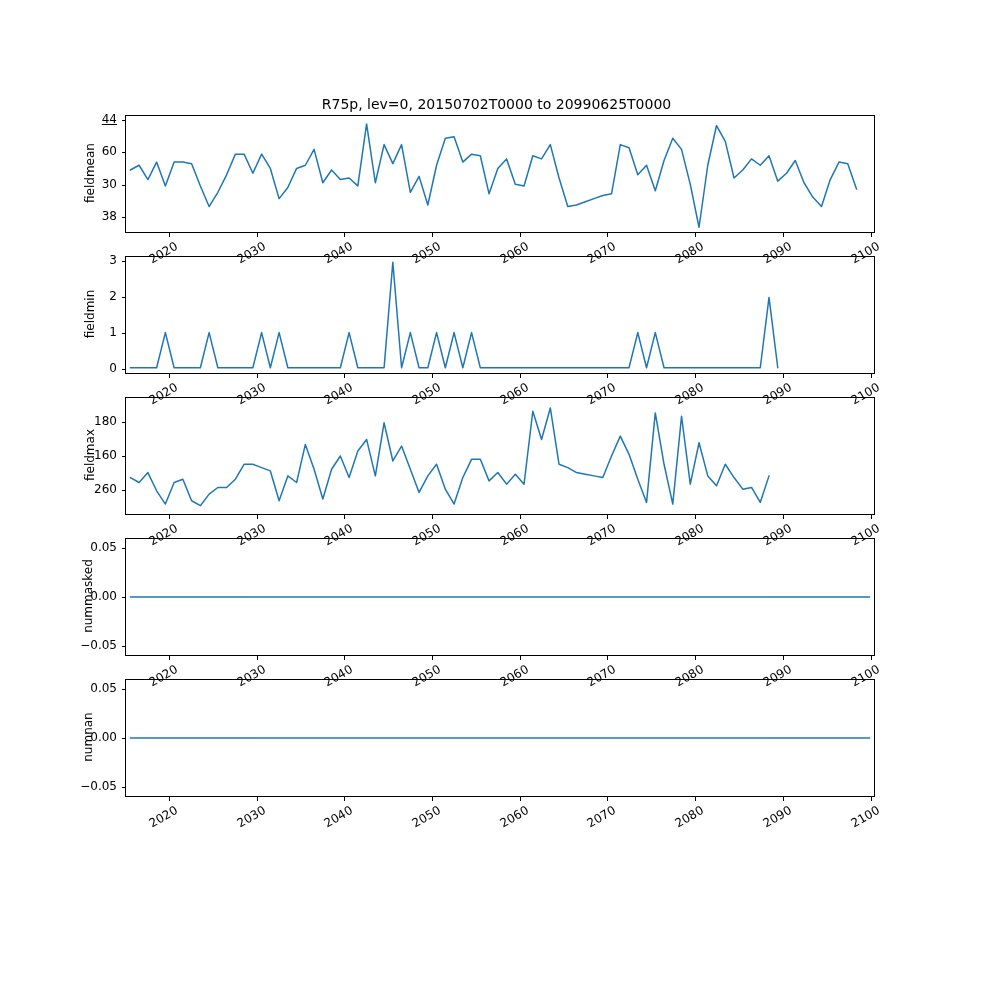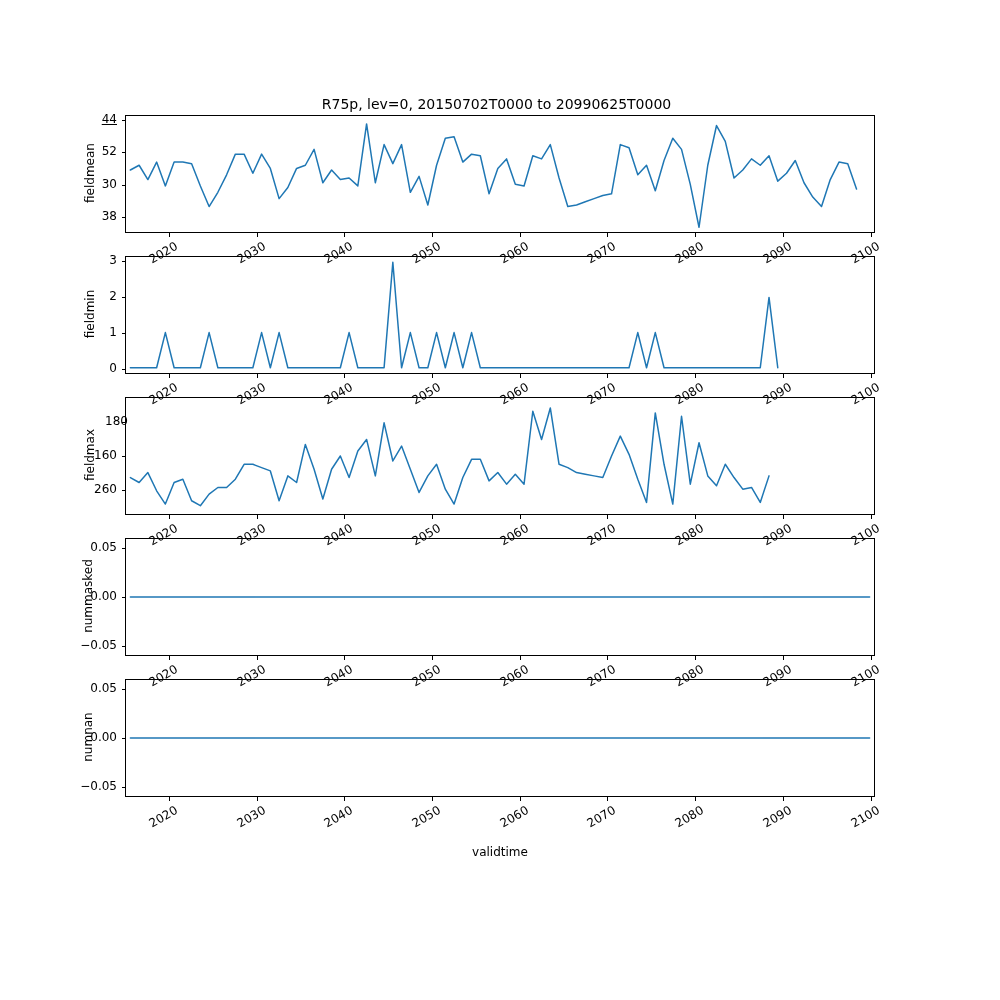--- a/index.html
+++ b/index.html
@@ -120,28 +120,27 @@
   </div>
   <div class="ylabel" style="left:18px; top:589px; width:140px;">nummasked</div>
 
   <div class="panel" style="left:125px; top:679px; width:750px; height:118px;">
     <svg viewBox="0 0 1000 1000" preserveAspectRatio="none">
       <polyline class="series-line" points="5.85,500.00 994.15,500.00"></polyline>
     </svg>
   </div>
   <div class="ylabel" style="left:18px; top:730px; width:140px;">numnan</div>
 
-  <div class="xlabel" style="top:845px;">validtime</div>
 
   <div id="decor">
       <div class="ytick" style="left: 57px; top: 208.836px; width: 60px;">38</div>
       <div class="tickmark" style="left: 121.5px; top: 216.836px; width: 3.5px; height: 1px;"></div>
       <div class="ytick" style="left: 57px; top: 176.507px; width: 60px;">30</div>
       <div class="tickmark" style="left: 121.5px; top: 184.507px; width: 3.5px; height: 1px;"></div>
-      <div class="ytick" style="left: 57px; top: 144.178px; width: 60px;">52</div>
+      <div class="ytick" style="left: 57px; top: 144.178px; width: 60px;">60</div>
       <div class="tickmark" style="left: 121.5px; top: 152.178px; width: 3.5px; height: 1px;"></div>
       <div class="ytick" style="left: 57px; top: 111.849px; width: 60px; text-decoration: underline;">44</div>
       <div class="tickmark" style="left: 121.5px; top: 119.849px; width: 3.5px; height: 1px;"></div>
       <div class="tickmark" style="left: 168.86px; top: 233px; width: 1px; height: 3.5px;"></div>
       <div class="xtick-rot" style="left: 116.86px; top: 239px; width: 56px;">2020</div>
       <div class="tickmark" style="left: 256.579px; top: 233px; width: 1px; height: 3.5px;"></div>
       <div class="xtick-rot" style="left: 204.579px; top: 239px; width: 56px;">2030</div>
       <div class="tickmark" style="left: 344.298px; top: 233px; width: 1px; height: 3.5px;"></div>
       <div class="xtick-rot" style="left: 292.298px; top: 239px; width: 56px;">2040</div>
       <div class="tickmark" style="left: 432.018px; top: 233px; width: 1px; height: 3.5px;"></div>
@@ -179,21 +178,21 @@
       <div class="tickmark" style="left: 695.175px; top: 374px; width: 1px; height: 3.5px;"></div>
       <div class="xtick-rot" style="left: 643.175px; top: 380px; width: 56px;">2080</div>
       <div class="tickmark" style="left: 782.895px; top: 374px; width: 1px; height: 3.5px;"></div>
       <div class="xtick-rot" style="left: 730.895px; top: 380px; width: 56px;">2090</div>
       <div class="tickmark" style="left: 870.614px; top: 374px; width: 1px; height: 3.5px;"></div>
       <div class="xtick-rot" style="left: 818.614px; top: 380px; width: 56px;">2100</div>
       <div class="ytick" style="left: 57px; top: 481.714px; width: 60px;">260</div>
       <div class="tickmark" style="left: 121.5px; top: 489.714px; width: 3.5px; height: 1px;"></div>
       <div class="ytick" style="left: 57px; top: 448px; width: 60px;">160</div>
       <div class="tickmark" style="left: 121.5px; top: 456px; width: 3.5px; height: 1px;"></div>
-      <div class="ytick" style="left: 68px; top: 414.286px; width: 60px;">180</div>
+      <div class="ytick" style="left: 57px; top: 414.286px; width: 60px;">180</div>
       <div class="tickmark" style="left: 121.5px; top: 422.286px; width: 3.5px; height: 1px;"></div>
       <div class="tickmark" style="left: 168.86px; top: 515px; width: 1px; height: 3.5px;"></div>
       <div class="xtick-rot" style="left: 116.86px; top: 521px; width: 56px;">2020</div>
       <div class="tickmark" style="left: 256.579px; top: 515px; width: 1px; height: 3.5px;"></div>
       <div class="xtick-rot" style="left: 204.579px; top: 521px; width: 56px;">2030</div>
       <div class="tickmark" style="left: 344.298px; top: 515px; width: 1px; height: 3.5px;"></div>
       <div class="xtick-rot" style="left: 292.298px; top: 521px; width: 56px;">2040</div>
       <div class="tickmark" style="left: 432.018px; top: 515px; width: 1px; height: 3.5px;"></div>
       <div class="xtick-rot" style="left: 380.018px; top: 521px; width: 56px;">2050</div>
       <div class="tickmark" style="left: 519.737px; top: 515px; width: 1px; height: 3.5px;"></div>

